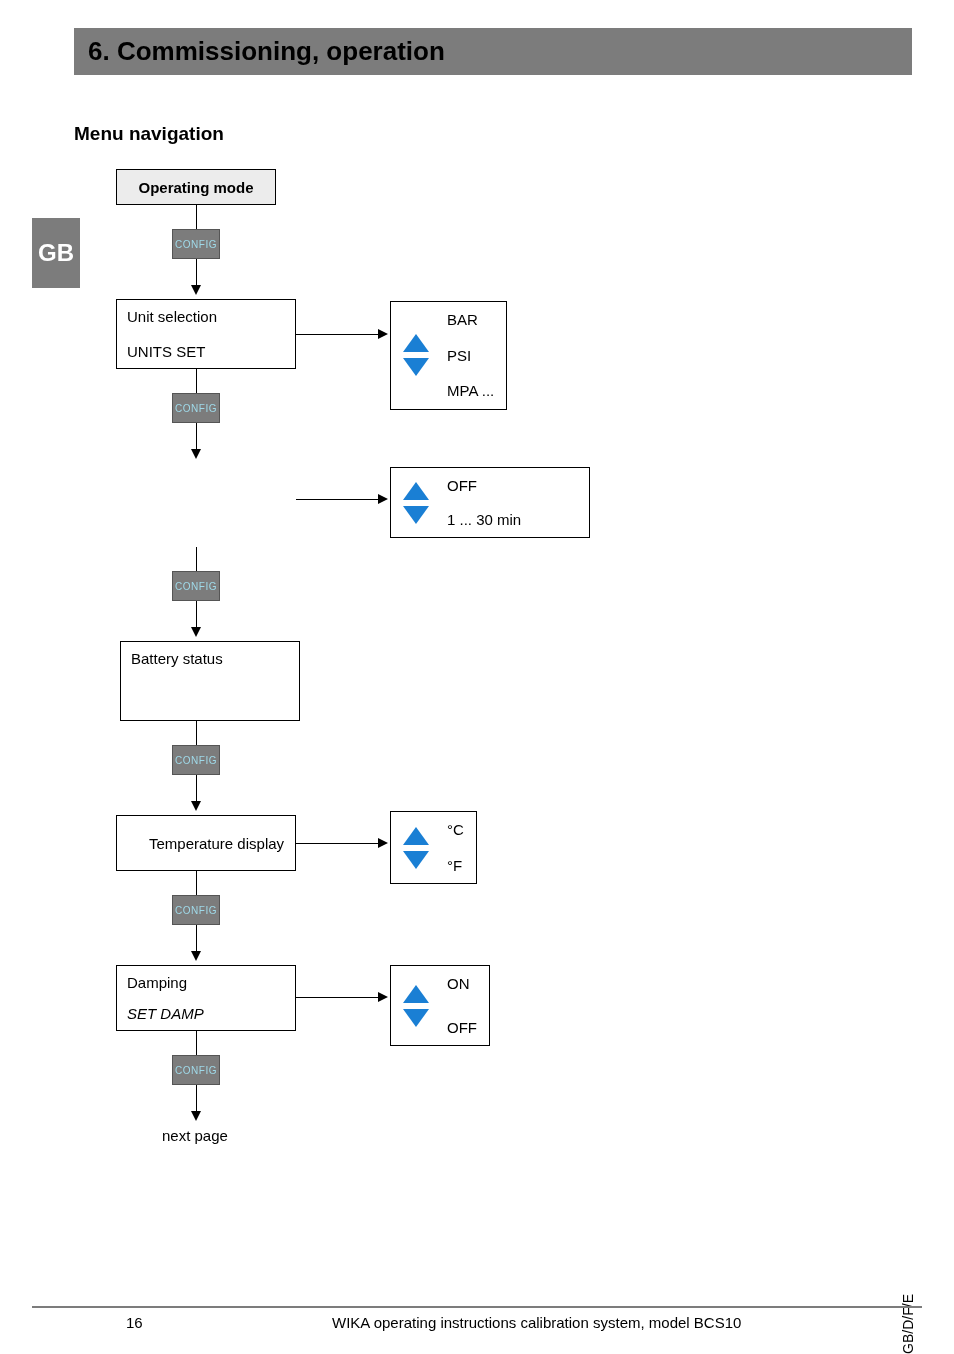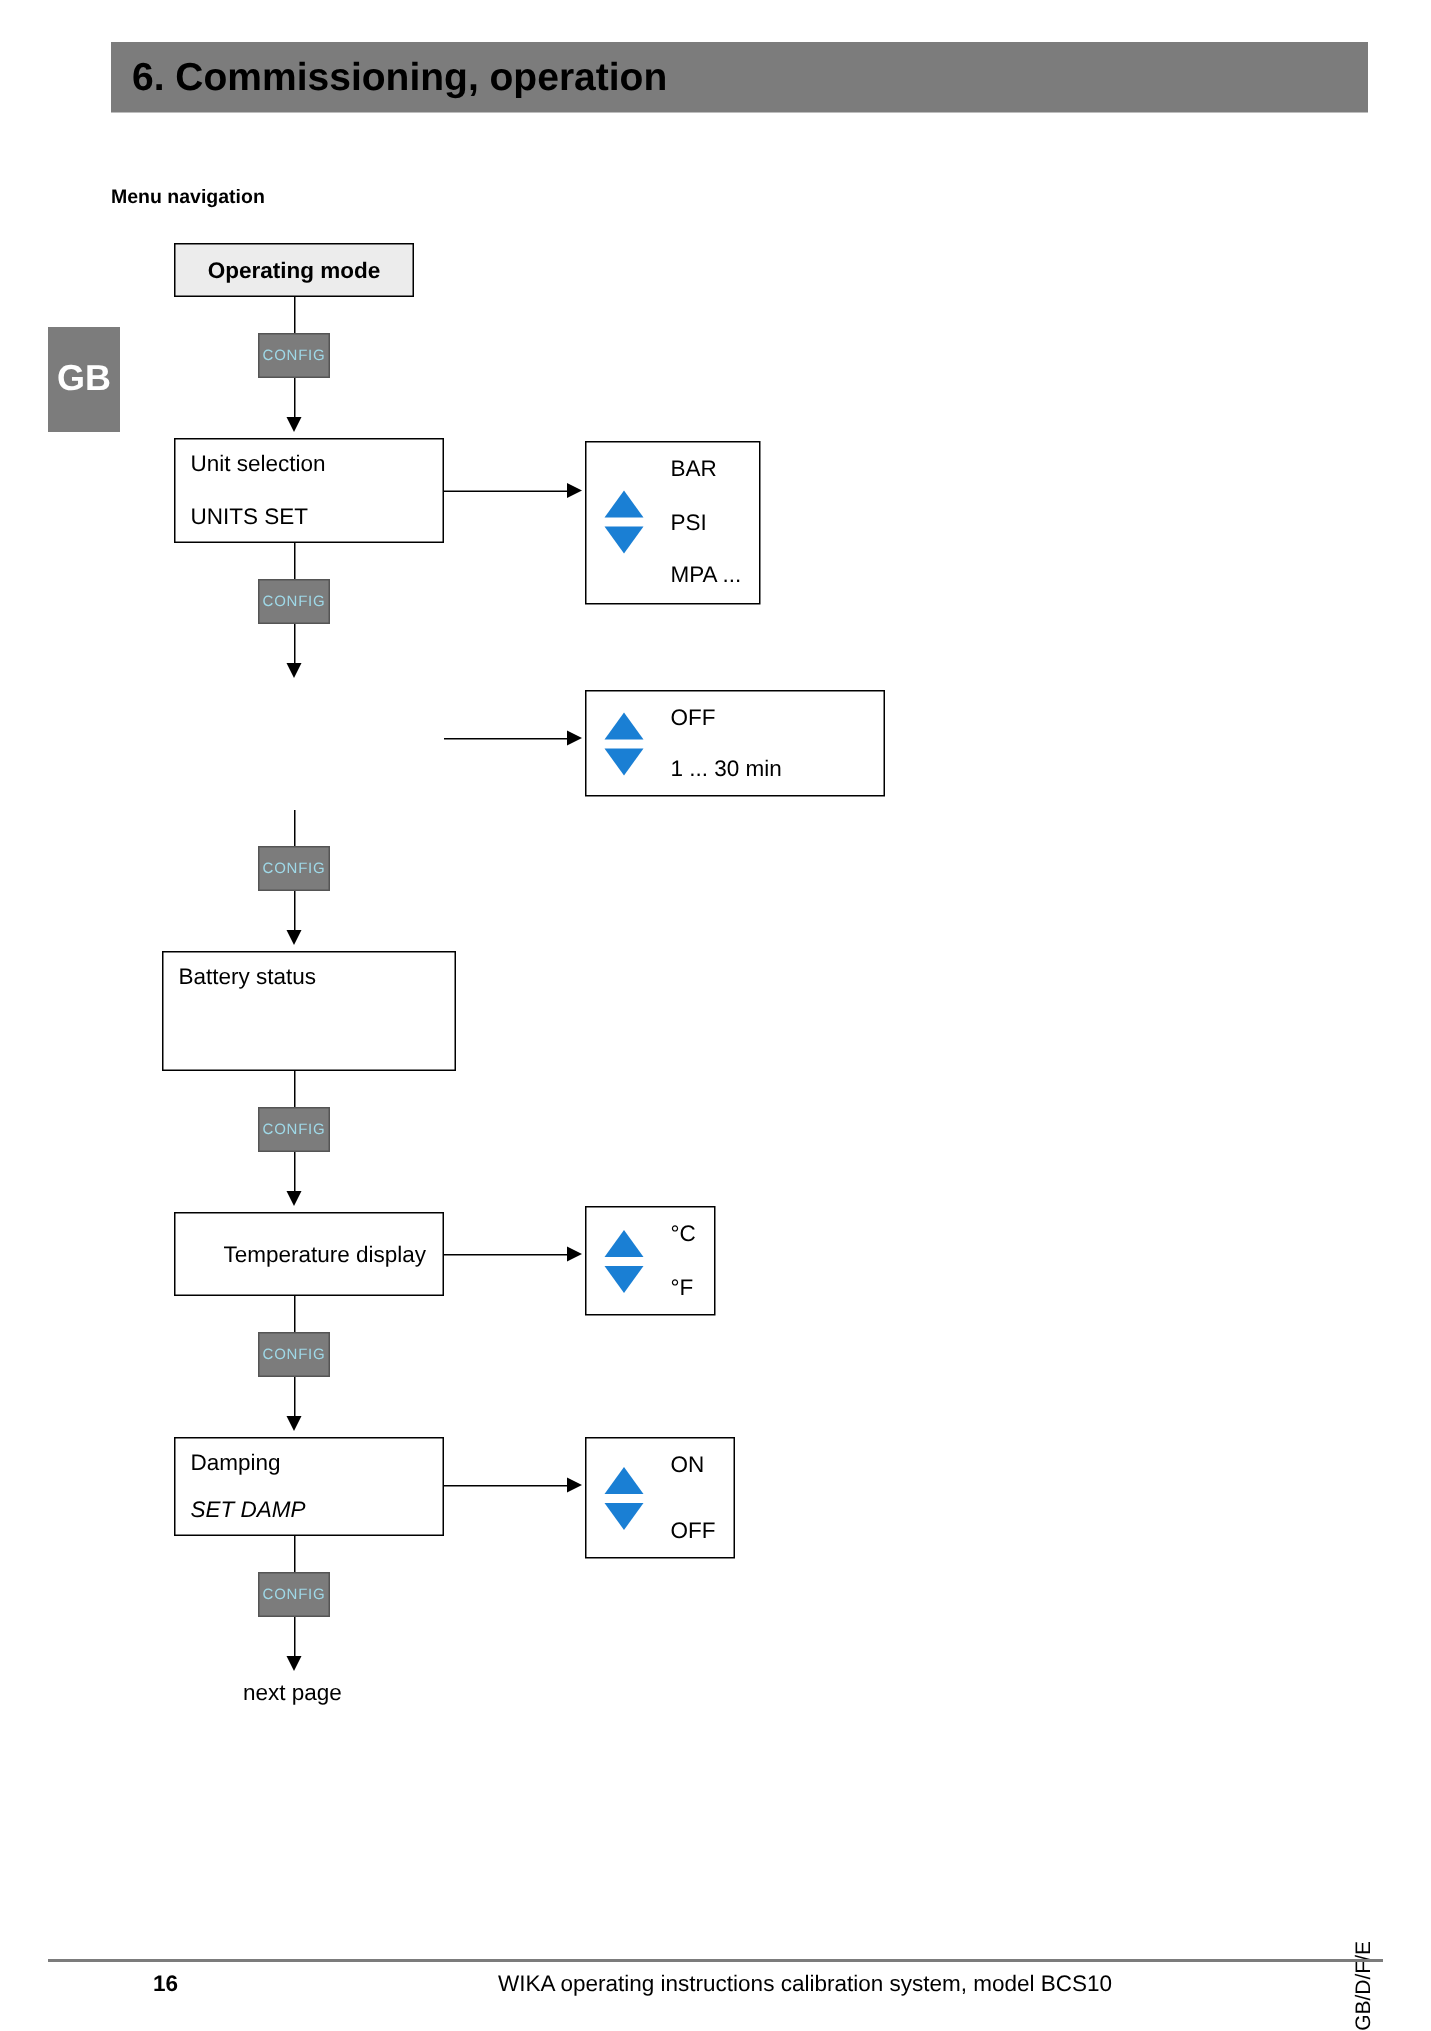--- a/index.html
+++ b/index.html
@@ -35,21 +35,21 @@
     background: #7c7c7c;
     color: #fff;
     font-size: 24px;
     font-weight: bold;
     display: flex;
     align-items: center;
     justify-content: center;
   }
   .subtitle {
     font-weight: bold;
-    font-size: 13px;
+    font-size: 19px;
     margin: 48px 0 24px 42px;
   }
   .diagram {
     position: relative;
     margin-left: 60px;
     width: 600px;
     height: 1070px;
     font-size: 15px;
   }
   .box {
@@ -131,22 +131,21 @@
     bottom: 18px;
     left: 32px;
     right: 32px;
     height: 30px;
     border-top: 2px solid #7c7c7c;
     padding-top: 6px;
     font-size: 15px;
   }
   .footer-page {
     position: absolute;
-    left: 70px;
-    font-weight: bold;
+    left: 94px;
   }
   .footer-text {
     position: absolute;
     left: 300px;
   }
   .side-code {
     position: absolute;
     right: 38px;
     bottom: 60px;
     transform: rotate(-90deg);
@@ -205,21 +204,21 @@
         <span>OFF</span>
         <span>1 ...  30 min</span>
       </div>
     </div>
 
     <div class="vline" style="left:104px; top:378px; height:24px;"></div>
     <div class="config-btn" style="left:80px; top:402px;">CONFIG</div>
     <div class="vline" style="left:104px; top:432px; height:26px;"></div>
     <div class="arrow-down" style="left:99px; top:458px;"></div>
 
-    <div class="box" style="left:16px; top:472px; width:196px; height:80px;">
+    <div class="box" style="left:28px; top:472px; width:180px; height:80px;">
       <div>Battery status</div>
     </div>
 
     <div class="vline" style="left:104px; top:552px; height:24px;"></div>
     <div class="config-btn" style="left:80px; top:576px;">CONFIG</div>
     <div class="vline" style="left:104px; top:606px; height:26px;"></div>
     <div class="arrow-down" style="left:99px; top:632px;"></div>
 
     <div class="box" style="left:24px; top:646px; width:180px; height:56px; display:flex; align-items:center;padding-left:32px;">
       <div>Temperature display</div>

